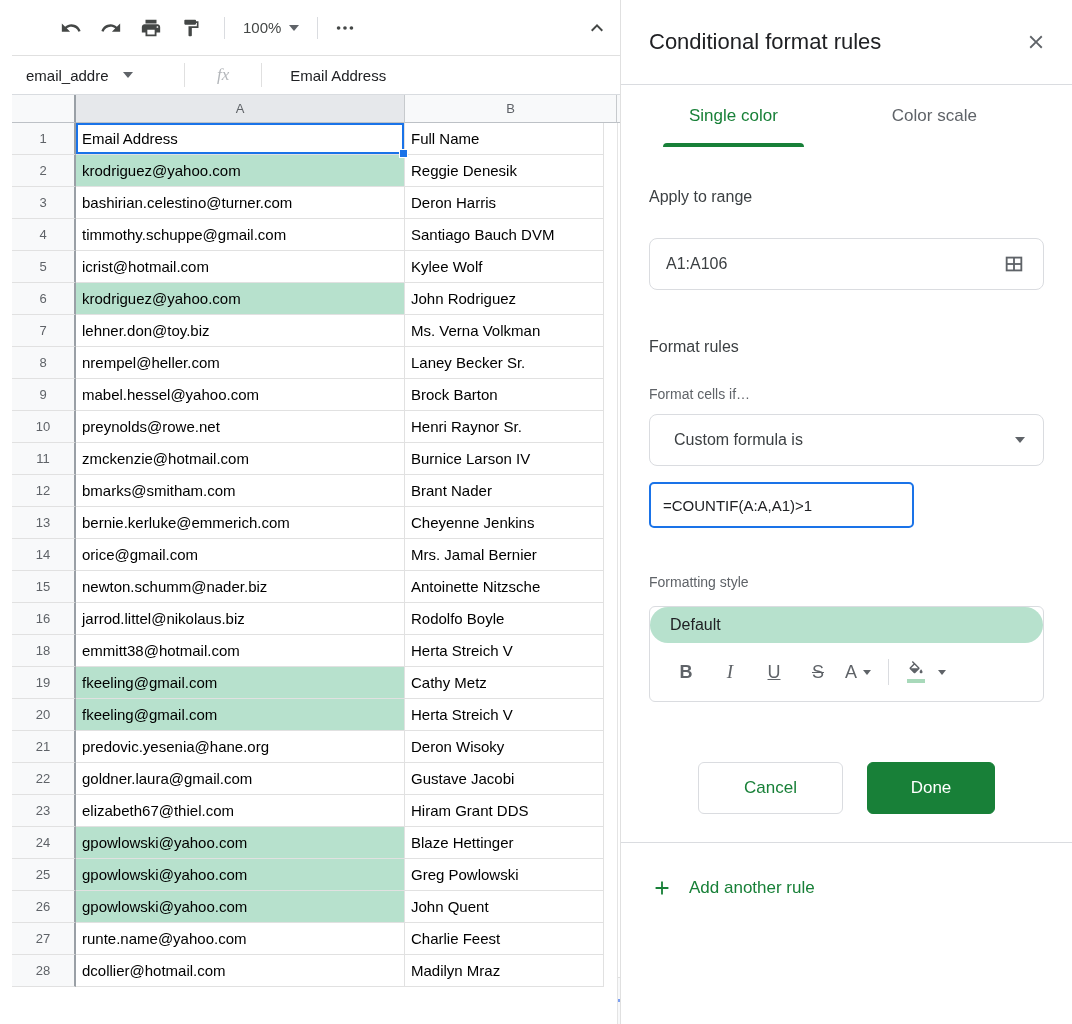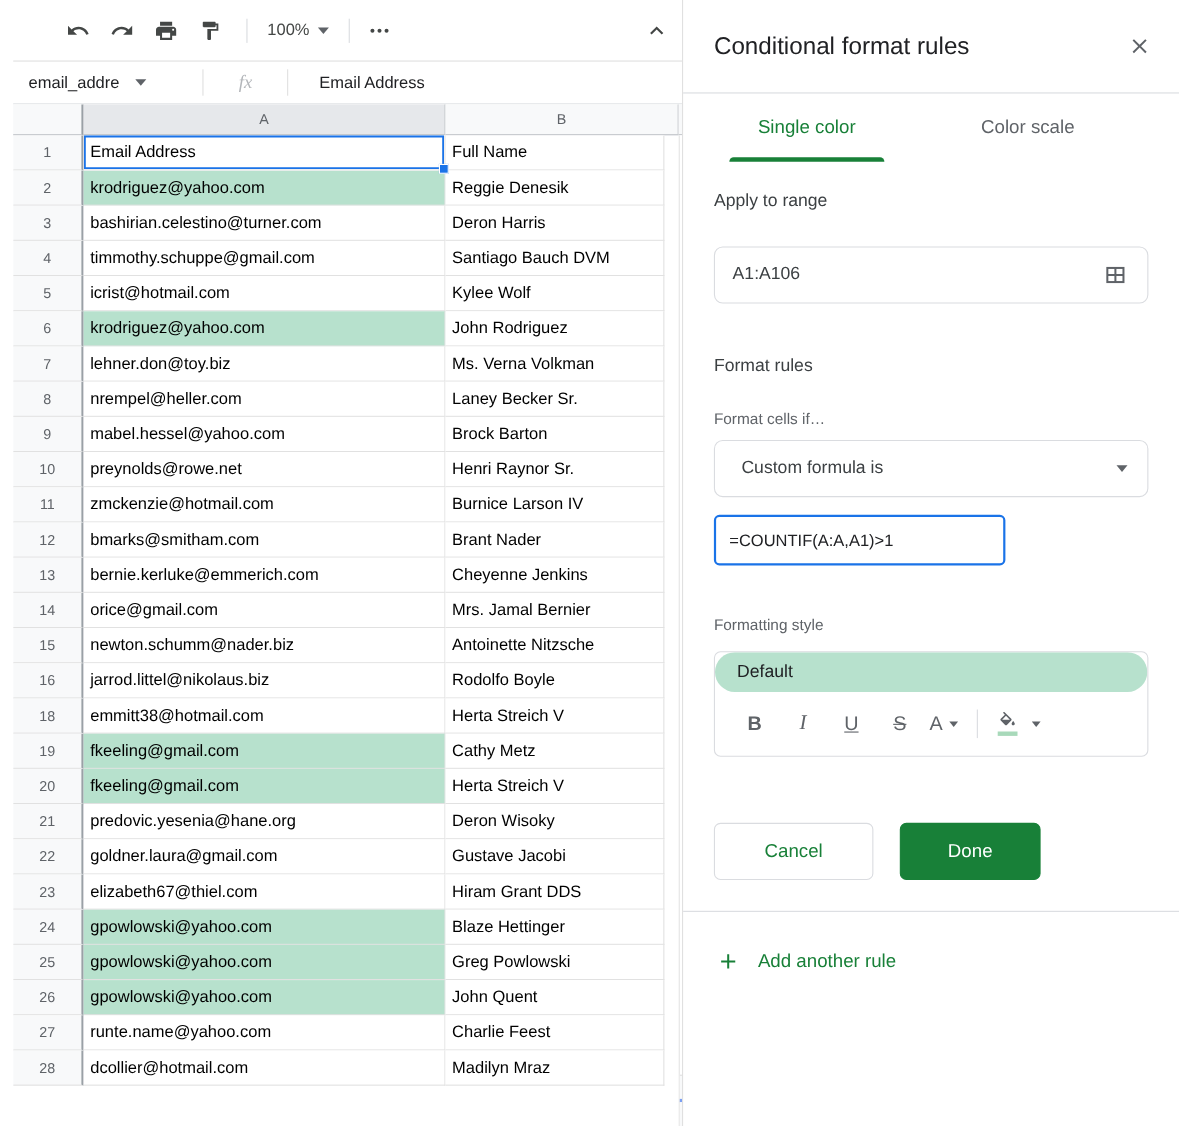--- a/index.html
+++ b/index.html
@@ -63,21 +63,21 @@
   .close-btn svg { fill:#5f6368; }
 
   .tabs { display:flex; height:62px; padding-left:42px; gap:62px; }
   .tab { display:flex; align-items:center; justify-content:center; padding:0 26px; font-size:17px; cursor:pointer; position:relative; }
   .tab.active { color:#188038; font-weight:500; }
   .tab.inactive { color:#5f6368; }
   .tab.active::after { content:""; position:absolute; left:0; right:0; bottom:0; height:4px; background:#188038; border-radius:4px 4px 0 0; }
 
   .content { padding:0 28px; }
   .sec-heading { font-size:16px; font-weight:500; color:#3c4043; }
-  .h-range { margin-top:27px; }
+  .h-range { margin-top:41px; }
   .range-box { margin-top:32px; height:52px; border:1px solid #dadce0; border-radius:8px;
     display:flex; align-items:center; padding:0 16px; cursor:text; }
   .range-text { flex:1; font-size:16px; color:#3c4043; }
   .range-grid-btn { width:26px; height:26px; display:flex; align-items:center; justify-content:center; cursor:pointer; }
 
   .h-rules { margin-top:48px; }
   .sub-label { margin-top:30px; font-size:14px; color:#5f6368; }
   .dropdown { margin-top:12px; height:52px; border:1px solid #dadce0; border-radius:8px;
     display:flex; align-items:center; padding:0 18px 0 24px; cursor:pointer; }
   .dropdown-text { flex:1; font-size:16px; color:#3c4043; }
@@ -94,21 +94,21 @@
   .fmt-b { font-weight:700; }
   .fmt-i { font-family:"Liberation Serif", serif; font-style:italic; font-size:19px; }
   .fmt-u { text-decoration:underline; }
   .fmt-s { text-decoration:line-through; }
   .fmt-a-wrap { display:flex; align-items:center; gap:6px; cursor:pointer; margin:0 5px; color:#5f6368; font-size:18px; font-weight:500; }
   .small-caret { width:0;height:0;border-left:4px solid transparent;border-right:4px solid transparent;border-top:5px solid #5f6368; }
   .fmt-divider { width:1px; height:26px; background:#dadce0; margin:0 12px; }
   .bucket-wrap { display:flex; flex-direction:column; align-items:center; cursor:pointer; margin:0 2px 0 6px; }
   .bucket-swatch { width:18px; height:4px; background:#a8d9ba; margin-top:2px; }
 
-  .btn-row { margin-top:60px; display:flex; justify-content:flex-start; gap:24px; }
+  .btn-row { margin-top:60px; display:flex; justify-content:center; gap:24px; }
   .btn { height:52px; border-radius:6px; display:flex; align-items:center; justify-content:center;
     font-size:17px; font-weight:500; cursor:pointer; }
   .btn-cancel { width:145px; background:#fff; border:1px solid #dadce0; color:#188038; }
   .btn-done { width:128px; background:#188038; border:1px solid #188038; color:#fff; }
 
   .panel-divider { margin-top:28px; border-top:1px solid #dadce0; }
   .add-rule { display:flex; align-items:center; gap:16px; padding:34px 0 0 30px; cursor:pointer; }
   .add-rule svg { fill:#188038; }
   .add-rule-text { font-size:17px; font-weight:500; color:#188038; }
 </style>

